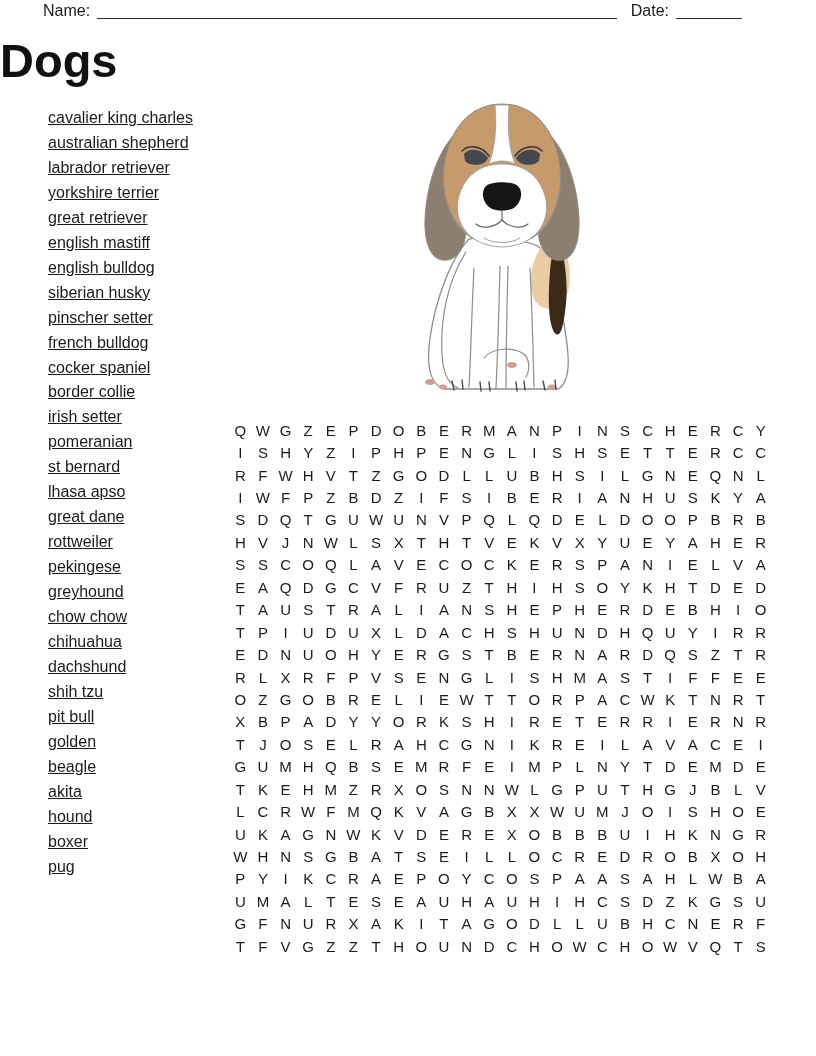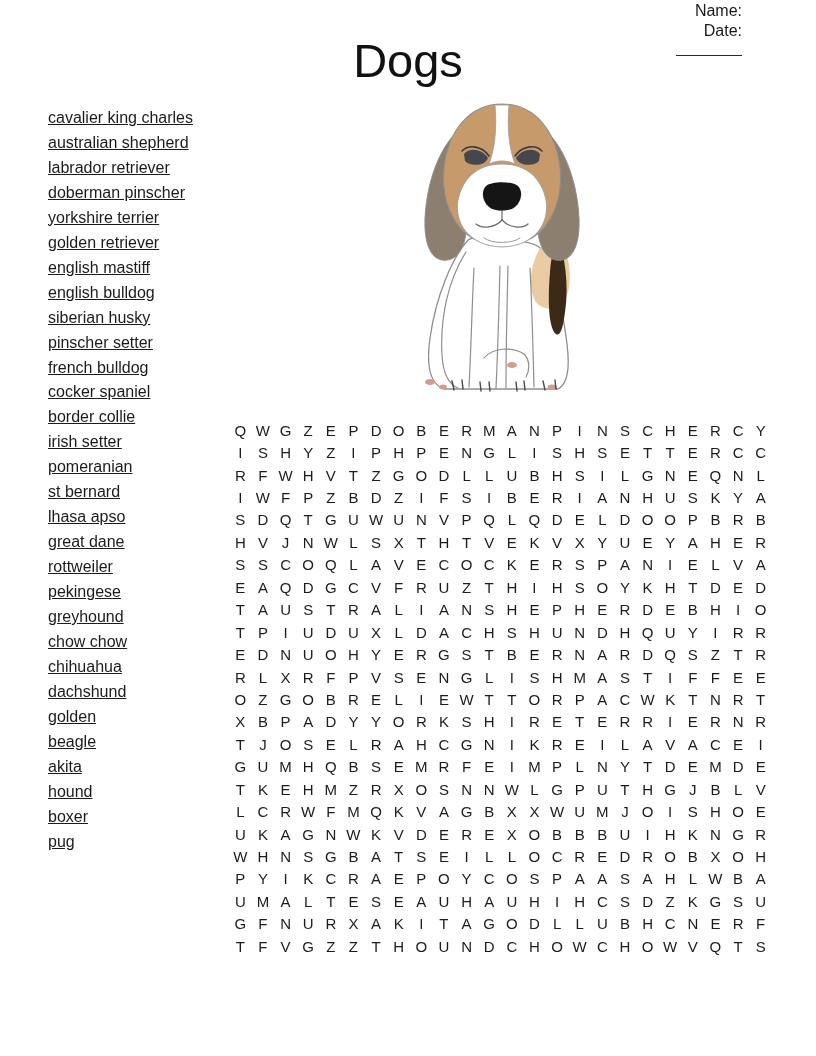--- a/index.html
+++ b/index.html
@@ -3,30 +3,30 @@
 <meta charset="utf-8">
 <style>
   * { margin:0; padding:0; box-sizing:border-box; }
   html,body { background:#ffffff; }
   body {
     width:816px; height:1056px; position:relative; overflow:hidden;
     font-family:"Liberation Sans", sans-serif; color:#1c1c1c;
   }
   .name-date-row {
     position:absolute; left:43px; top:2px; width:699px;
-    display:flex; align-items:flex-end; font-size:16px; color:#1a1a1a;flex-direction:column;
+    display:flex; align-items:flex-end; font-size:16px; color:#1a1a1a;
   }
   .nd-label { line-height:18px; white-space:nowrap; }
   .rule { border-bottom:1.6px solid #2a2a2a; height:16px; }
   .name-rule { flex:1; margin:0 10px 1px 7px; }
   .date-rule { width:66px; margin:0 0 1px 7px; }
   .date-label { margin-left:4px; }
   .title {
-    position:absolute; left:0; top:33px; width:816px; text-align:center;
-    font-size:47px; font-weight:400; letter-spacing:0px; color:#111;
+    position:absolute; left:0; top:33px; width:816px; 
+    font-size:47px; font-weight:700; letter-spacing:0px; color:#111;
   }
   .word-list {
     position:absolute; left:48px; top:106px; width:190px;
     font-size:16px; line-height:24.95px; color:#1b1b1b;text-decoration:underline;
   }
   .letter-grid {
     position:absolute; left:229px; top:419px;
     display:grid; grid-template-columns:repeat(24, 22.63px);
     grid-auto-rows:22.45px;
   }
@@ -115,41 +115,42 @@
     <path d="M90,120 C83,128 70,129 64,124"></path>
     <path d="M90,120 C97,128 110,129 116,124"></path>
     <path d="M72,138 C80,144 100,144 108,138" stroke="#9a9a9a" stroke-width="1"></path>
   </g>
 </svg>
 
 <div class="word-list">
     <div class="word">cavalier king charles</div>
     <div class="word">australian shepherd</div>
     <div class="word">labrador retriever</div>
-    <div class="word">doberman pinscher</div>
     <div class="word">yorkshire terrier</div>
-    <div class="word">golden retriever</div>
+    <div class="word">great retriever</div>
     <div class="word">english mastiff</div>
     <div class="word">english bulldog</div>
     <div class="word">siberian husky</div>
     <div class="word">pinscher setter</div>
     <div class="word">french bulldog</div>
     <div class="word">cocker spaniel</div>
     <div class="word">border collie</div>
     <div class="word">irish setter</div>
     <div class="word">pomeranian</div>
     <div class="word">st bernard</div>
     <div class="word">lhasa apso</div>
     <div class="word">great dane</div>
     <div class="word">rottweiler</div>
     <div class="word">pekingese</div>
     <div class="word">greyhound</div>
     <div class="word">chow chow</div>
     <div class="word">chihuahua</div>
     <div class="word">dachshund</div>
+    <div class="word">shih tzu</div>
+    <div class="word">pit bull</div>
     <div class="word">golden</div>
     <div class="word">beagle</div>
     <div class="word">akita</div>
     <div class="word">hound</div>
     <div class="word">boxer</div>
     <div class="word">pug</div>
   </div>
 
 <div class="letter-grid">
     <div class="cell">Q</div>

